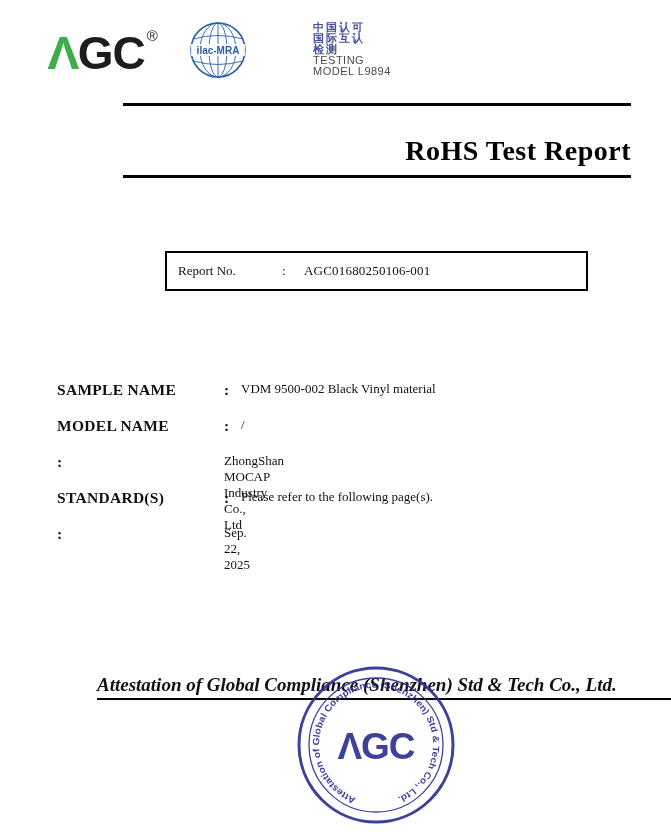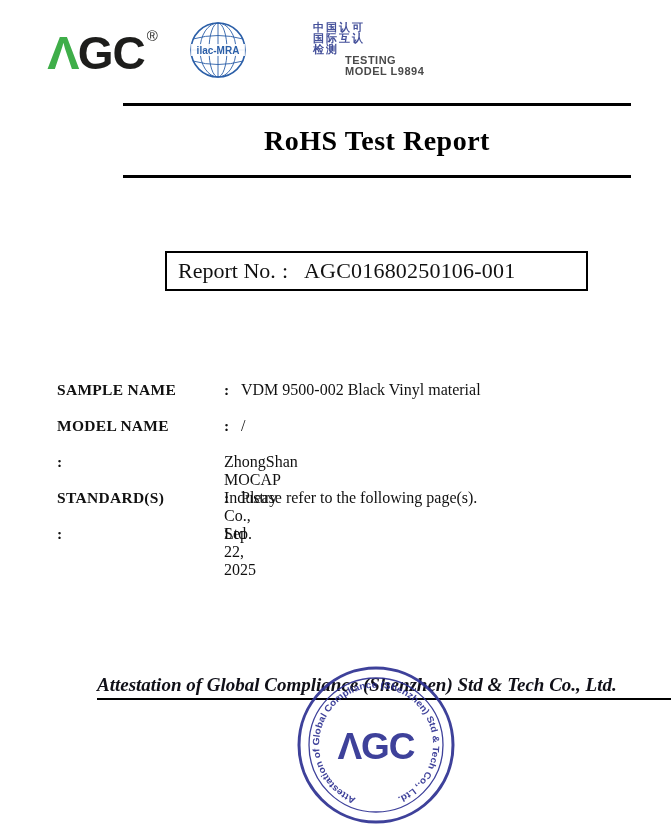--- a/index.html
+++ b/index.html
@@ -27,53 +27,53 @@
     margin-left:2px;margin-top:-2px;
   }
   .ilac-wrap{position:absolute;left:189px;top:21px;text-align:center;}
   .cnas-wrap{position:absolute;left:249px;top:29px;}
   .accred{
     position:absolute;left:313px;top:22px;
     font-family:"Liberation Sans", sans-serif;
     font-size:11px;line-height:11px;
   }
   .accred .cn{color:#44509a;font-weight:700;letter-spacing:2px;}
-  .accred .en{color:#4a4a4a;font-weight:700;letter-spacing:0.5px;margin-left:32px;}
+  .accred .en{color:#4a4a4a;font-weight:400;letter-spacing:0.5px;}
   
   .rule{
     position:absolute;left:123px;width:508px;height:3px;background:#000;
   }
   .rule-top{top:103px;}
   .rule-bottom{top:175px;}
   .doc-title{
-    position:absolute;left:123px;top:125px;width:508px;
-    text-align:center;
+    position:absolute;left:123px;top:135px;width:508px;
+    text-align:right;
     font-size:28px;font-weight:700;color:#000;
     letter-spacing:0.5px;
   }
   
   .report-box{
     position:absolute;left:165px;top:251px;width:423px;height:40px;
     border:2px solid #000;box-sizing:border-box;
     display:flex;align-items:center;
-    font-size:22px;
+    font-size:13px;
   }
   .report-box .lbl{margin-left:11px;width:104px;}
   .report-box .colon{width:22px;}
   .report-box .val{letter-spacing:0.2px;}
   
   .fields{position:absolute;left:57px;top:381px;width:560px;}
   .field-row{
     display:grid;grid-template-columns:167px 17px auto;
     height:36px;align-items:start;
     font-size:15.5px;
   }
   .field-label{font-weight:700;letter-spacing:0.3px;}
   .field-colon{font-weight:700;}
-  .field-value{font-size:16px;}
+  .field-value{font-size:13px;}
   
   .footer-line{
     position:absolute;left:97px;top:674px;width:574px;
     font-size:19px;font-weight:700;font-style:italic;
     color:#101018;
     border-bottom:2.5px solid #000;
     padding-bottom:2px;
     white-space:nowrap;
     z-index:1;
   }

